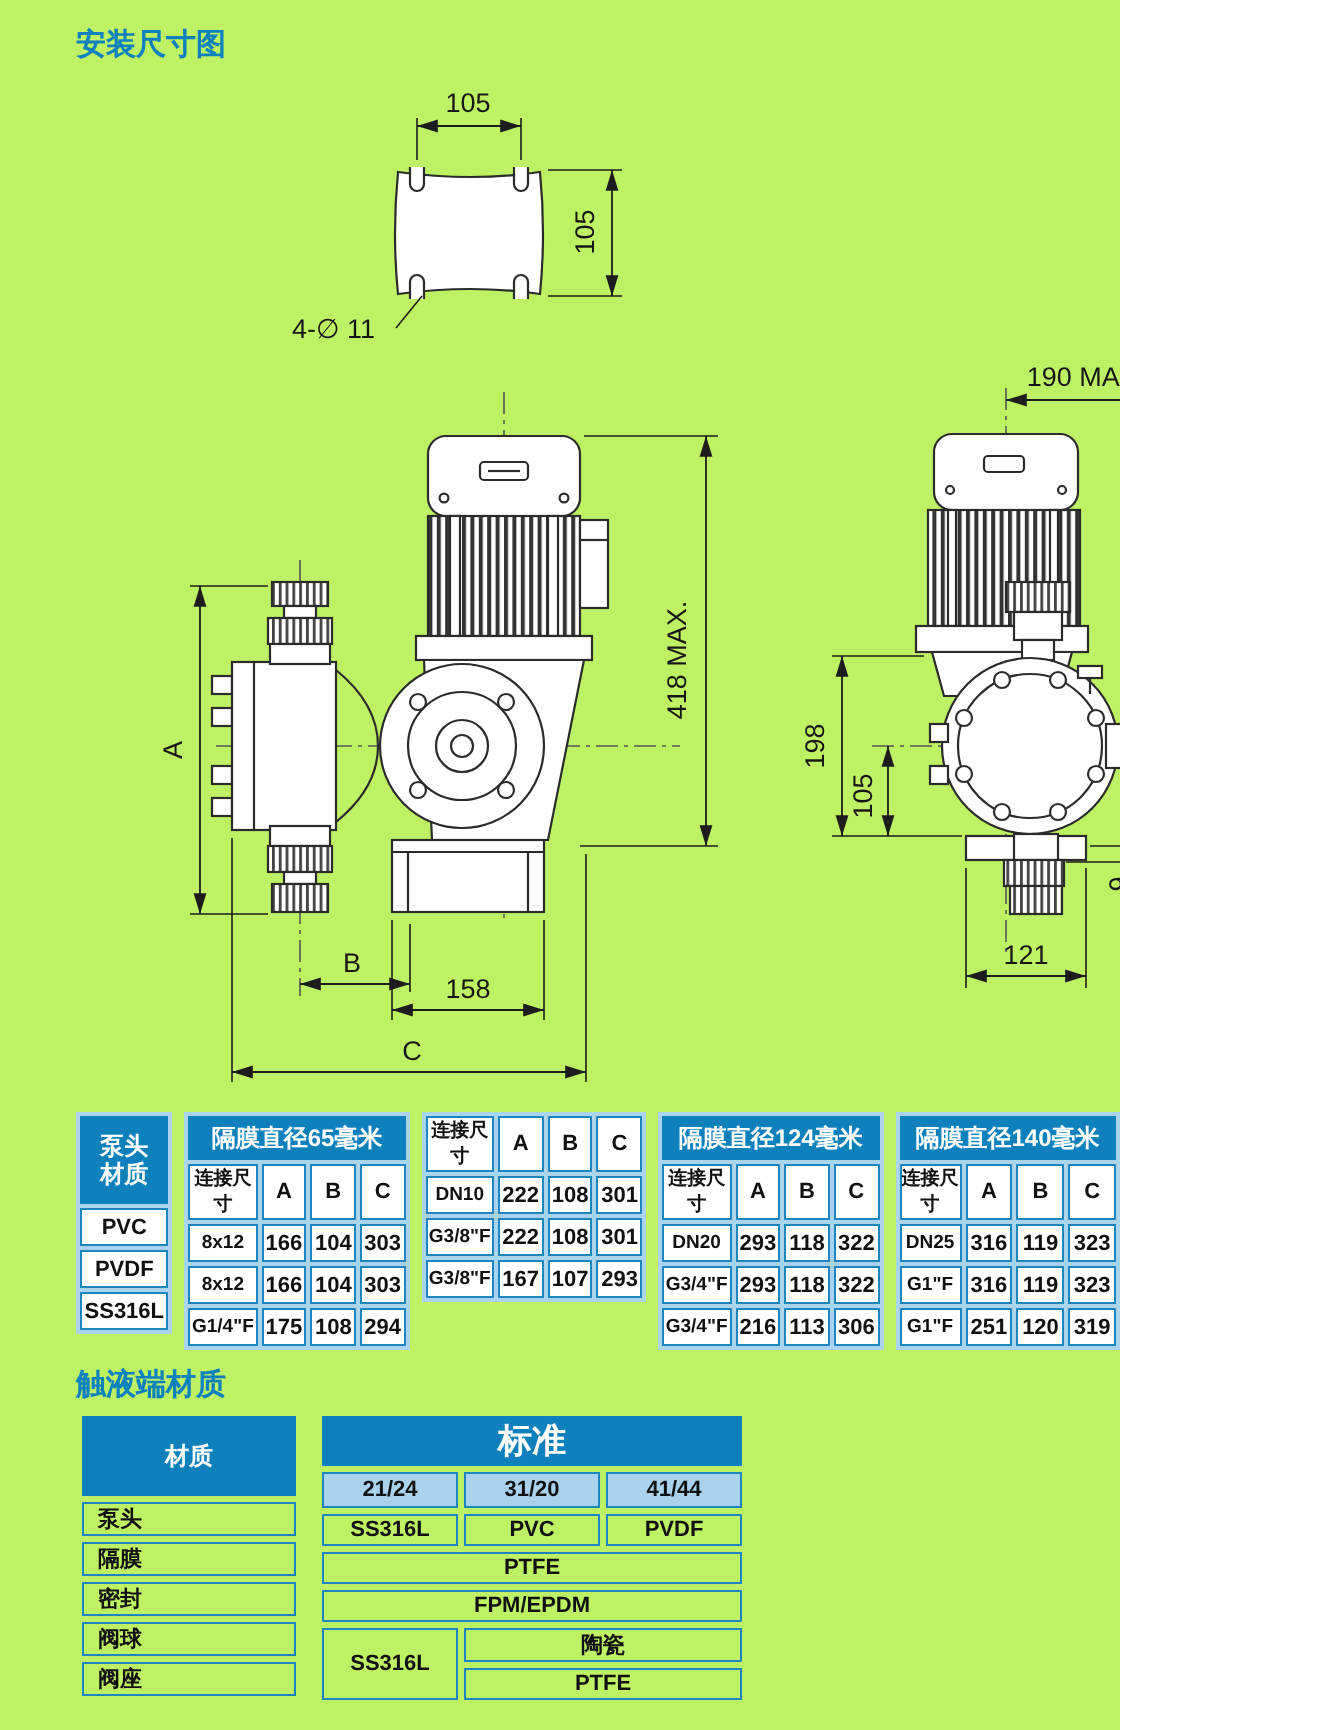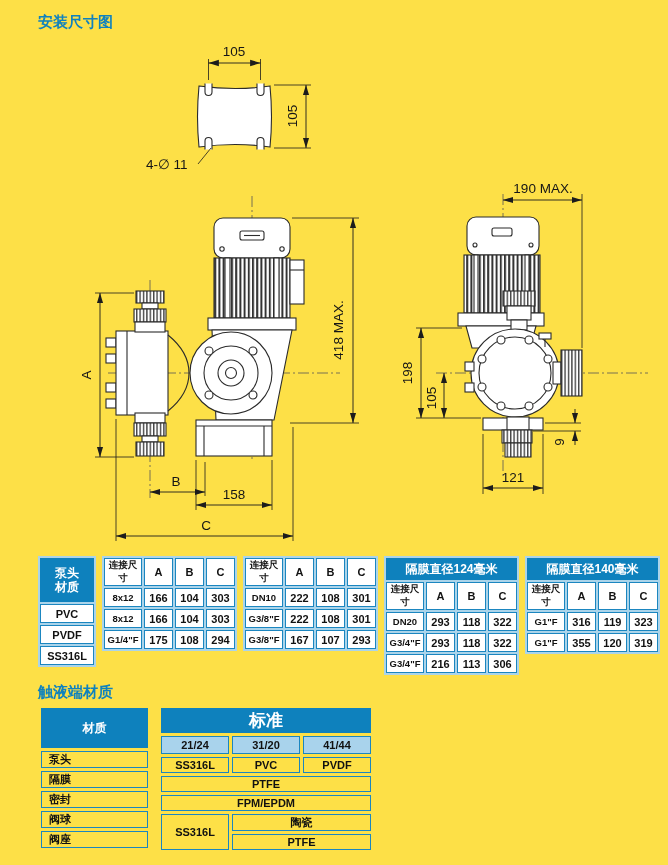--- a/index.html
+++ b/index.html
@@ -1,16 +1,16 @@
 <!DOCTYPE html>
 <html><head>
 <meta charset="utf-8">
 <style>
   html,body{margin:0;padding:0;background:#fff;}
-  .page{position:relative;width:668px;height:865px;background:#fde047;overflow:hidden;
+  .page{position:relative;width:560px;height:865px;background:#bef264;overflow:hidden;
         font-family:"Liberation Sans","DejaVu Sans",sans-serif;}
   .sec-title{position:absolute;left:38px;color:#0f82be;font-weight:bold;font-size:15px;}
   .t1{top:13px}
   .t2{top:683px}
   svg.diagram{position:absolute;left:0;top:0;}
 
   
   .dimwrap{position:absolute;left:38px;top:556px;display:flex;gap:6px;align-items:flex-start;}
   table.btab{border-collapse:separate;border-spacing:2px;background:#abd4ea;}
   .btab td{background:#fff;border:1px solid #1b86c0;text-align:center;font-weight:bold;
@@ -242,20 +242,23 @@
             <td class="lbl">PVDF</td>
           </tr>
       <tr>
             <td class="lbl">SS316L</td>
           </tr>
     </tbody>
       </table>
 
     <table class="btab">
       <tbody>
+          <tr>
+            <td class="hd" colspan="4">隔膜直径65毫米</td>
+          </tr>
       <tr>
         <td class="sub conn">连接尺寸</td>
         <td class="sub num">A</td>
         <td class="sub num">B</td>
         <td class="sub num">C</td>
       </tr>
       <tr>
         <td class="conn num">8x12</td>
         <td class="num">166</td>
         <td class="num">104</td>
@@ -342,28 +345,34 @@
           <tr>
             <td class="hd" colspan="4">隔膜直径140毫米</td>
           </tr>
       <tr>
         <td class="sub conn">连接尺寸</td>
         <td class="sub num">A</td>
         <td class="sub num">B</td>
         <td class="sub num">C</td>
       </tr>
       <tr>
+        <td class="conn num">DN25</td>
+        <td class="num">316</td>
+        <td class="num">119</td>
+        <td class="num">323</td>
+      </tr>
+      <tr>
         <td class="conn num">G1"F</td>
         <td class="num">316</td>
         <td class="num">119</td>
         <td class="num">323</td>
       </tr>
       <tr>
         <td class="conn num">G1"F</td>
-        <td class="num">355</td>
+        <td class="num">251</td>
         <td class="num">120</td>
         <td class="num">319</td>
       </tr>
     </tbody>
       </table>
   </div>
 
   <div class="sec-title t2">触液端材质</div>
 
   <div class="matwrap">

